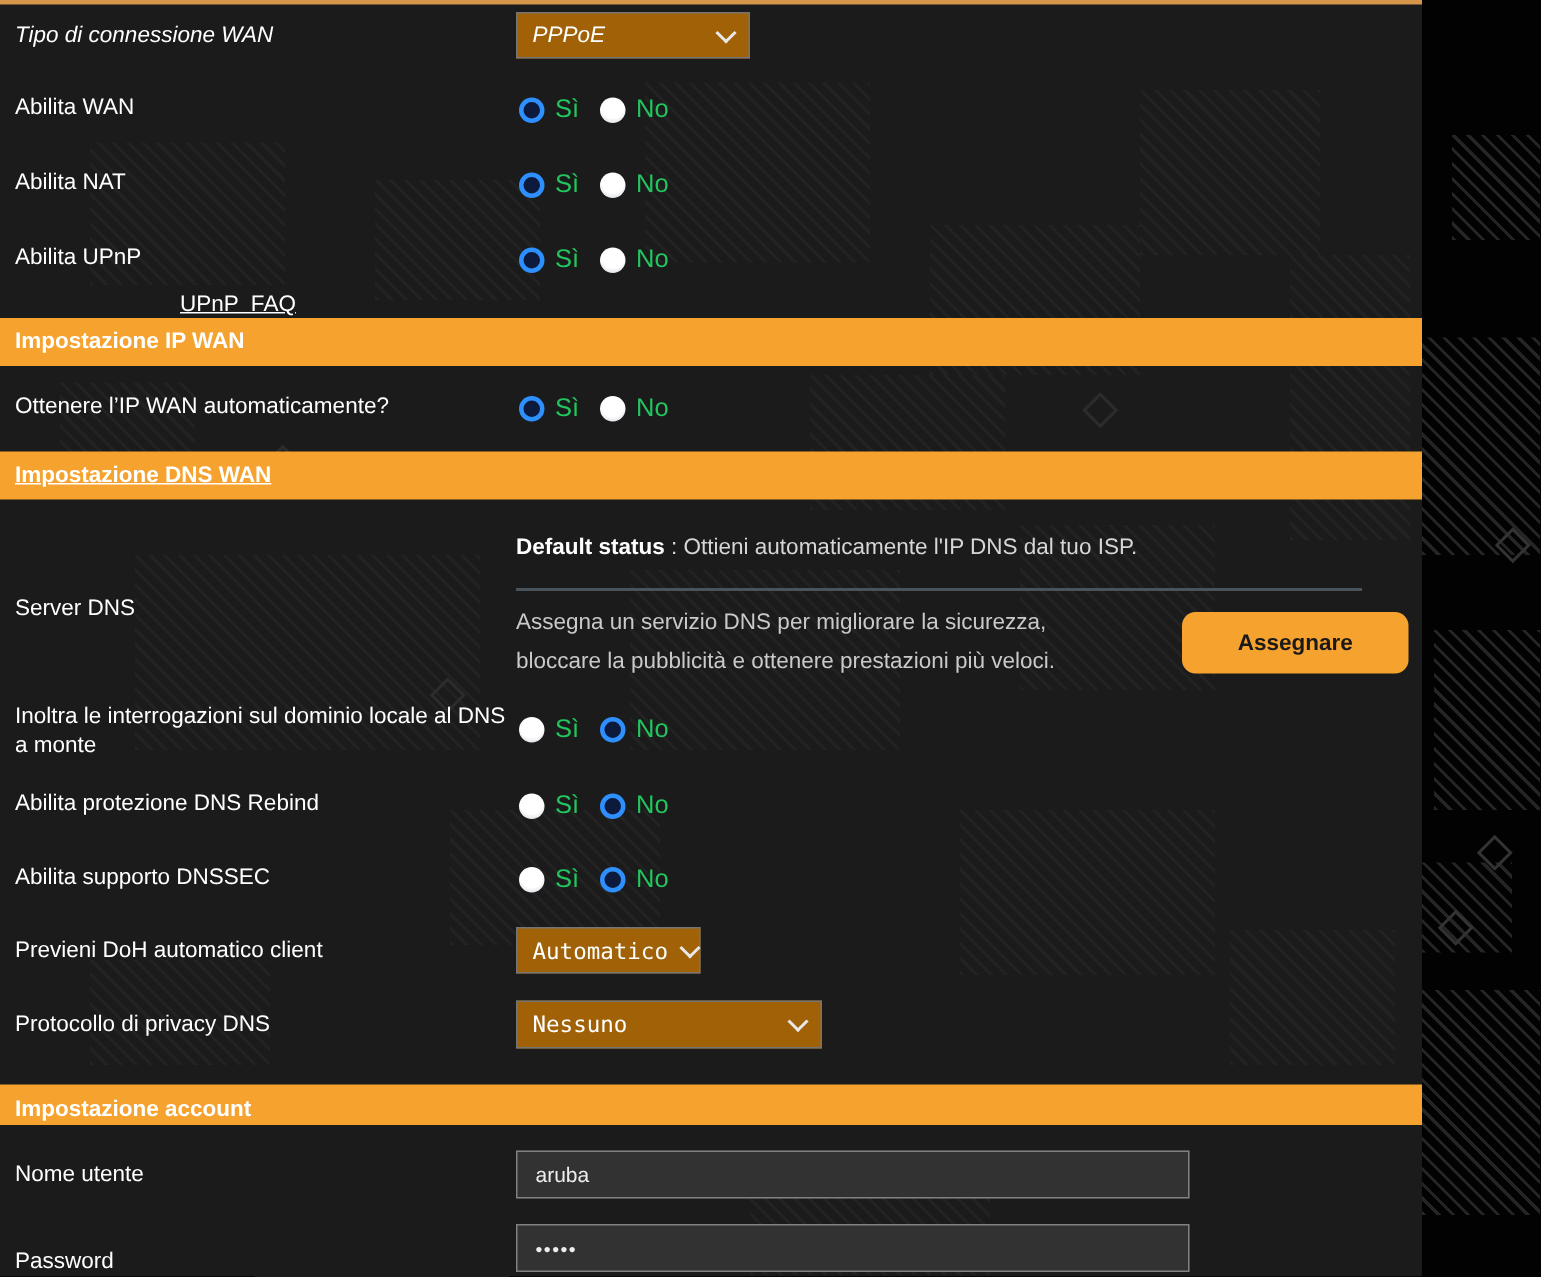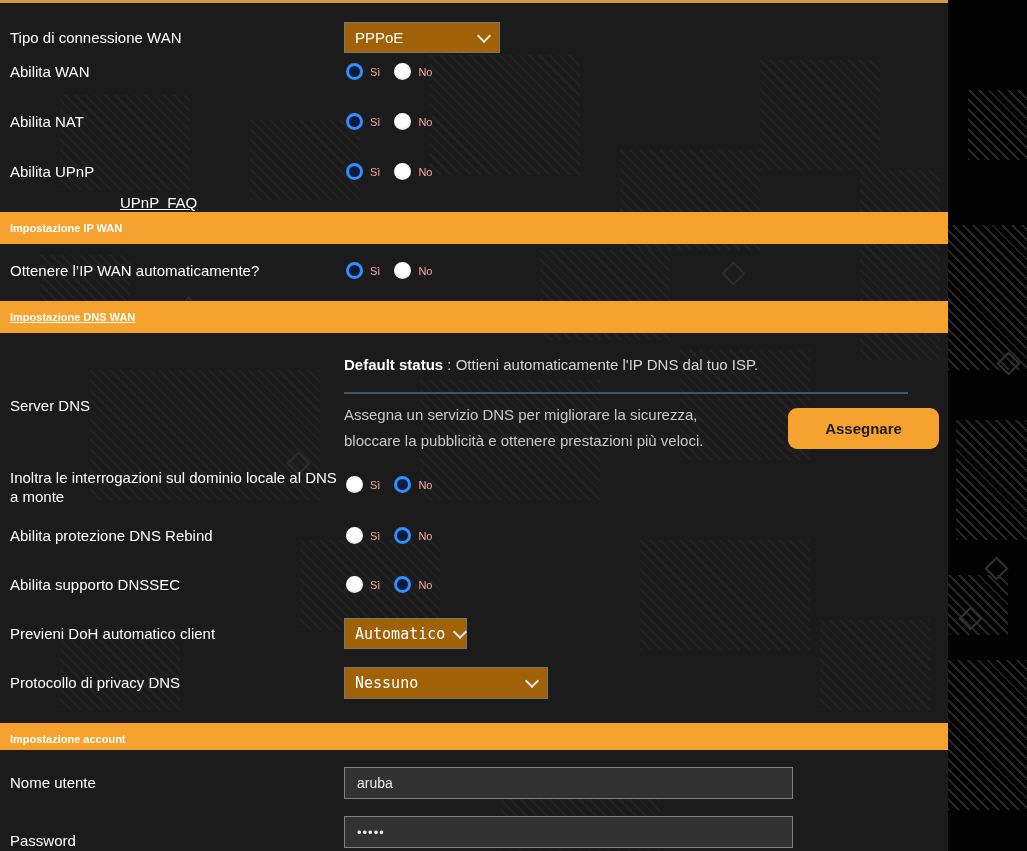--- a/index.html
+++ b/index.html
@@ -10,35 +10,35 @@
   .strip{position:absolute;left:948px;top:0;width:79px;height:851px;background:#020202;overflow:hidden;}
   
   .tx{position:absolute;background:repeating-linear-gradient(45deg,#282828 0 2px,transparent 2px 7px);opacity:.55;z-index:0;}
   .tx2{position:absolute;background:repeating-linear-gradient(45deg,#2b2b2b 0 2px,transparent 2px 7px);opacity:.85;z-index:0;}
   .dia{position:absolute;width:13px;height:13px;border:2px solid #2c2c2c;transform:rotate(45deg);z-index:0;}
   .row{position:absolute;left:0;width:948px;z-index:2;}
   .lbl{position:absolute;left:10px;color:#FFFFFF;font-size:15px;}
   .ctrl{position:absolute;left:344px;}
   
   .bar{position:absolute;left:0;width:948px;height:32px;background:#F6A22E;z-index:2;
-       color:#fff;font-weight:bold;font-size:11px;line-height:32px;padding-left:10px;box-sizing:border-box;}
+       color:#fff;font-weight:bold;font-size:15px;line-height:32px;padding-left:10px;box-sizing:border-box;}
   
   .sel{box-sizing:border-box;height:31px;background:#a16207;border:1px solid #757575;
        color:#fff;display:flex;align-items:center;justify-content:space-between;
        padding:0 10px;cursor:pointer;}
   .sel .txt{font-size:15px;}
   .sel.mono .txt{font-family:"DejaVu Sans Mono",monospace;font-size:15px;}
   .chev{width:8px;height:8px;border-right:2px solid #E8E8E8;border-bottom:2px solid #E8E8E8;
         transform:rotate(45deg);margin-top:-4px;flex:0 0 auto;margin-left:10px;}
   
   .radios{position:absolute;left:346px;display:flex;align-items:center;}
   .radio{display:inline-block;border-radius:50%;cursor:pointer;}
   .radio.on{width:11px;height:11px;border:3px solid #2E8FFF;background:#0E1A3C;}
   .radio.off{width:17px;height:17px;background:radial-gradient(circle at 50% 35%,#ffffff 0 55%,#C9CED6 100%);}
-  .rlab{color:#fca5a5;font-size:11px;margin-left:7px;margin-right:14px;}
+  .rlab{color:#22c55e;font-size:17px;margin-left:7px;margin-right:14px;}
   
   .inp{box-sizing:border-box;position:absolute;left:344px;width:449px;height:32px;background:#323232;
        border:1px solid #808080;color:#EDEDED;font-size:14px;font-family:"Liberation Sans",sans-serif;
        padding:0 12px;outline:none;}
   .inp.pw{font-size:13px;letter-spacing:1px;}
   .link{color:#fff;font-size:15px;text-decoration:underline;white-space:pre;cursor:pointer;margin-top:31px;}
   .divider{position:absolute;background:#49535C;height:2px;z-index:2;}
   .dstat{color:#D6D6D6;font-size:15px;}
   .dstat b{color:#fff;}
   .desc{color:#C9C9C9;font-size:15px;}
@@ -66,21 +66,21 @@
       <div class="tx" style="left:300px;top:540px;width:140px;height:90px;"></div>
       <div class="tx" style="left:640px;top:540px;width:170px;height:110px;"></div>
       <div class="tx" style="left:60px;top:640px;width:120px;height:70px;"></div>
       <div class="tx" style="left:820px;top:620px;width:110px;height:90px;"></div>
       <div class="tx" style="left:500px;top:790px;width:160px;height:60px;"></div>
       <div class="dia" style="left:180px;top:300px;"></div>
       <div class="dia" style="left:290px;top:455px;"></div>
       <div class="dia" style="left:725px;top:265px;"></div>
     </div>
 
-    <div class="row" style="top:22px;height:31px;">
+    <div class="row" style="top:8px;height:31px;font-style:italic;">
       <div class="lbl" style="line-height:31px;">Tipo di connessione WAN</div>
       <div class="ctrl sel" style="width:156px;">
         <span class="txt">PPPoE</span>
         <span class="chev"></span>
       </div>
     </div>
 
     <div class="row" style="top:56px;height:32px;">
       <div class="lbl" style="line-height:32px;">Abilita WAN</div>
       <div class="radios" style="top:7px;">

